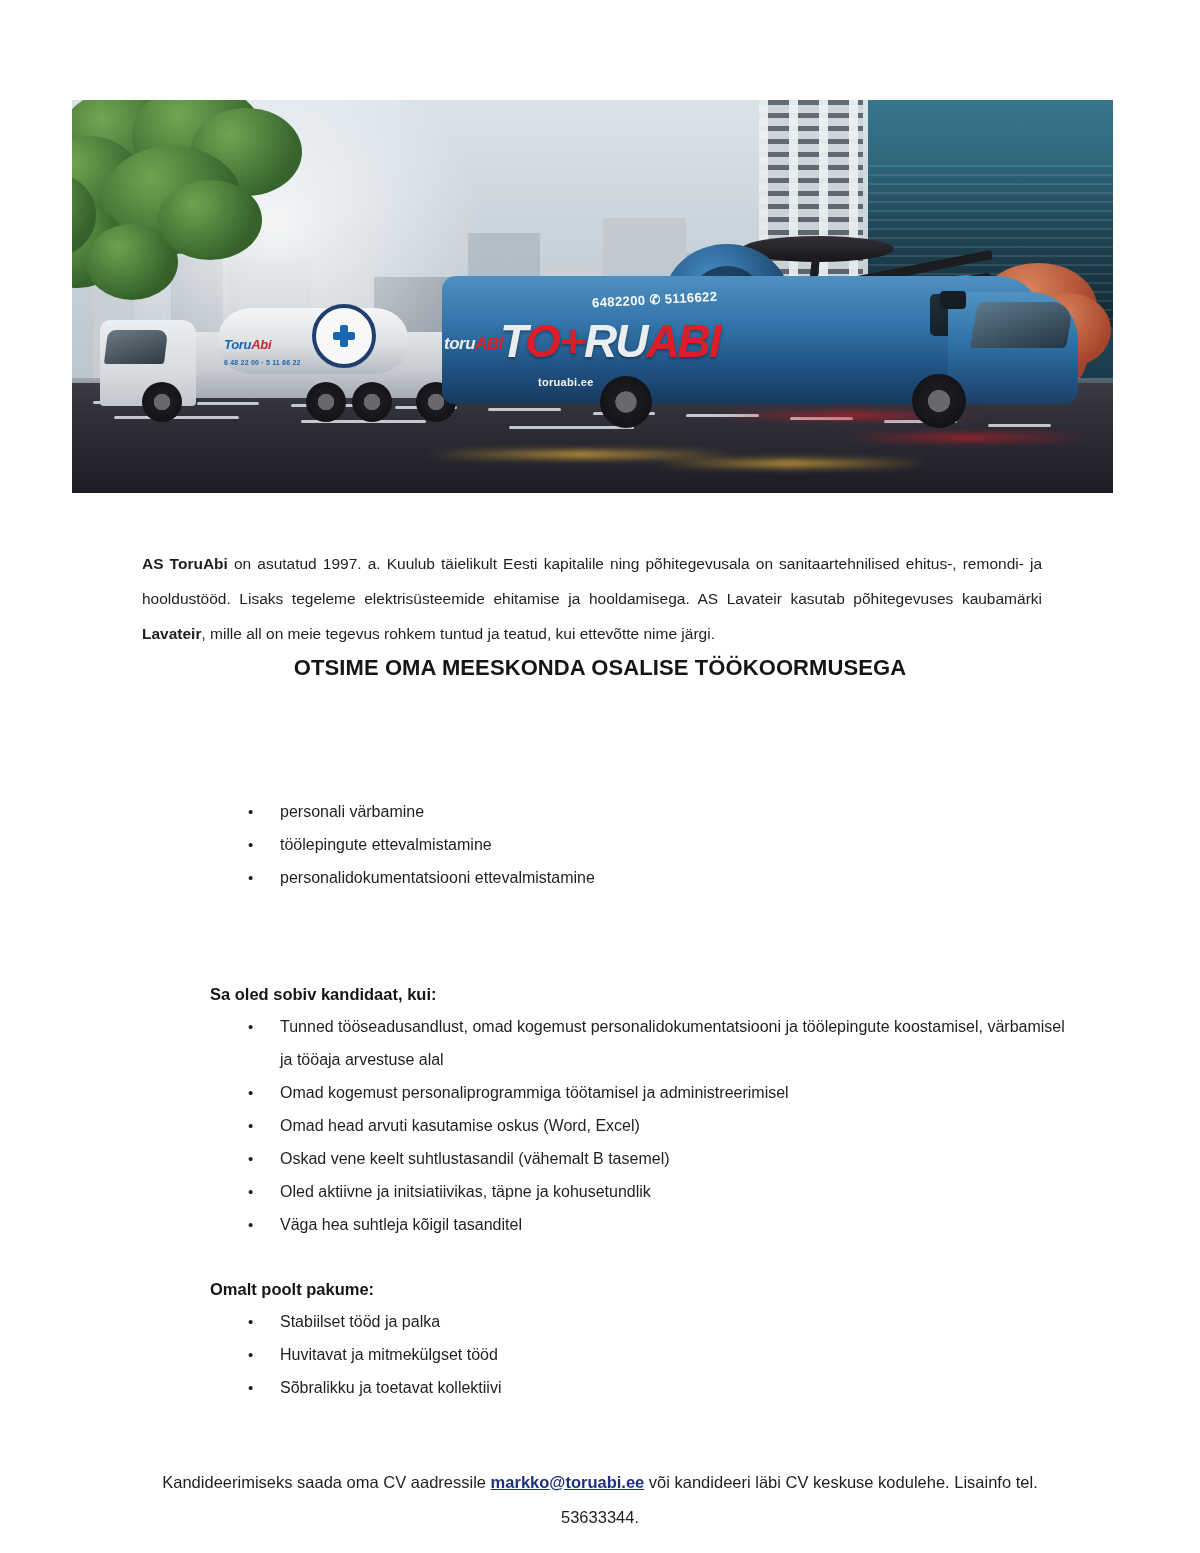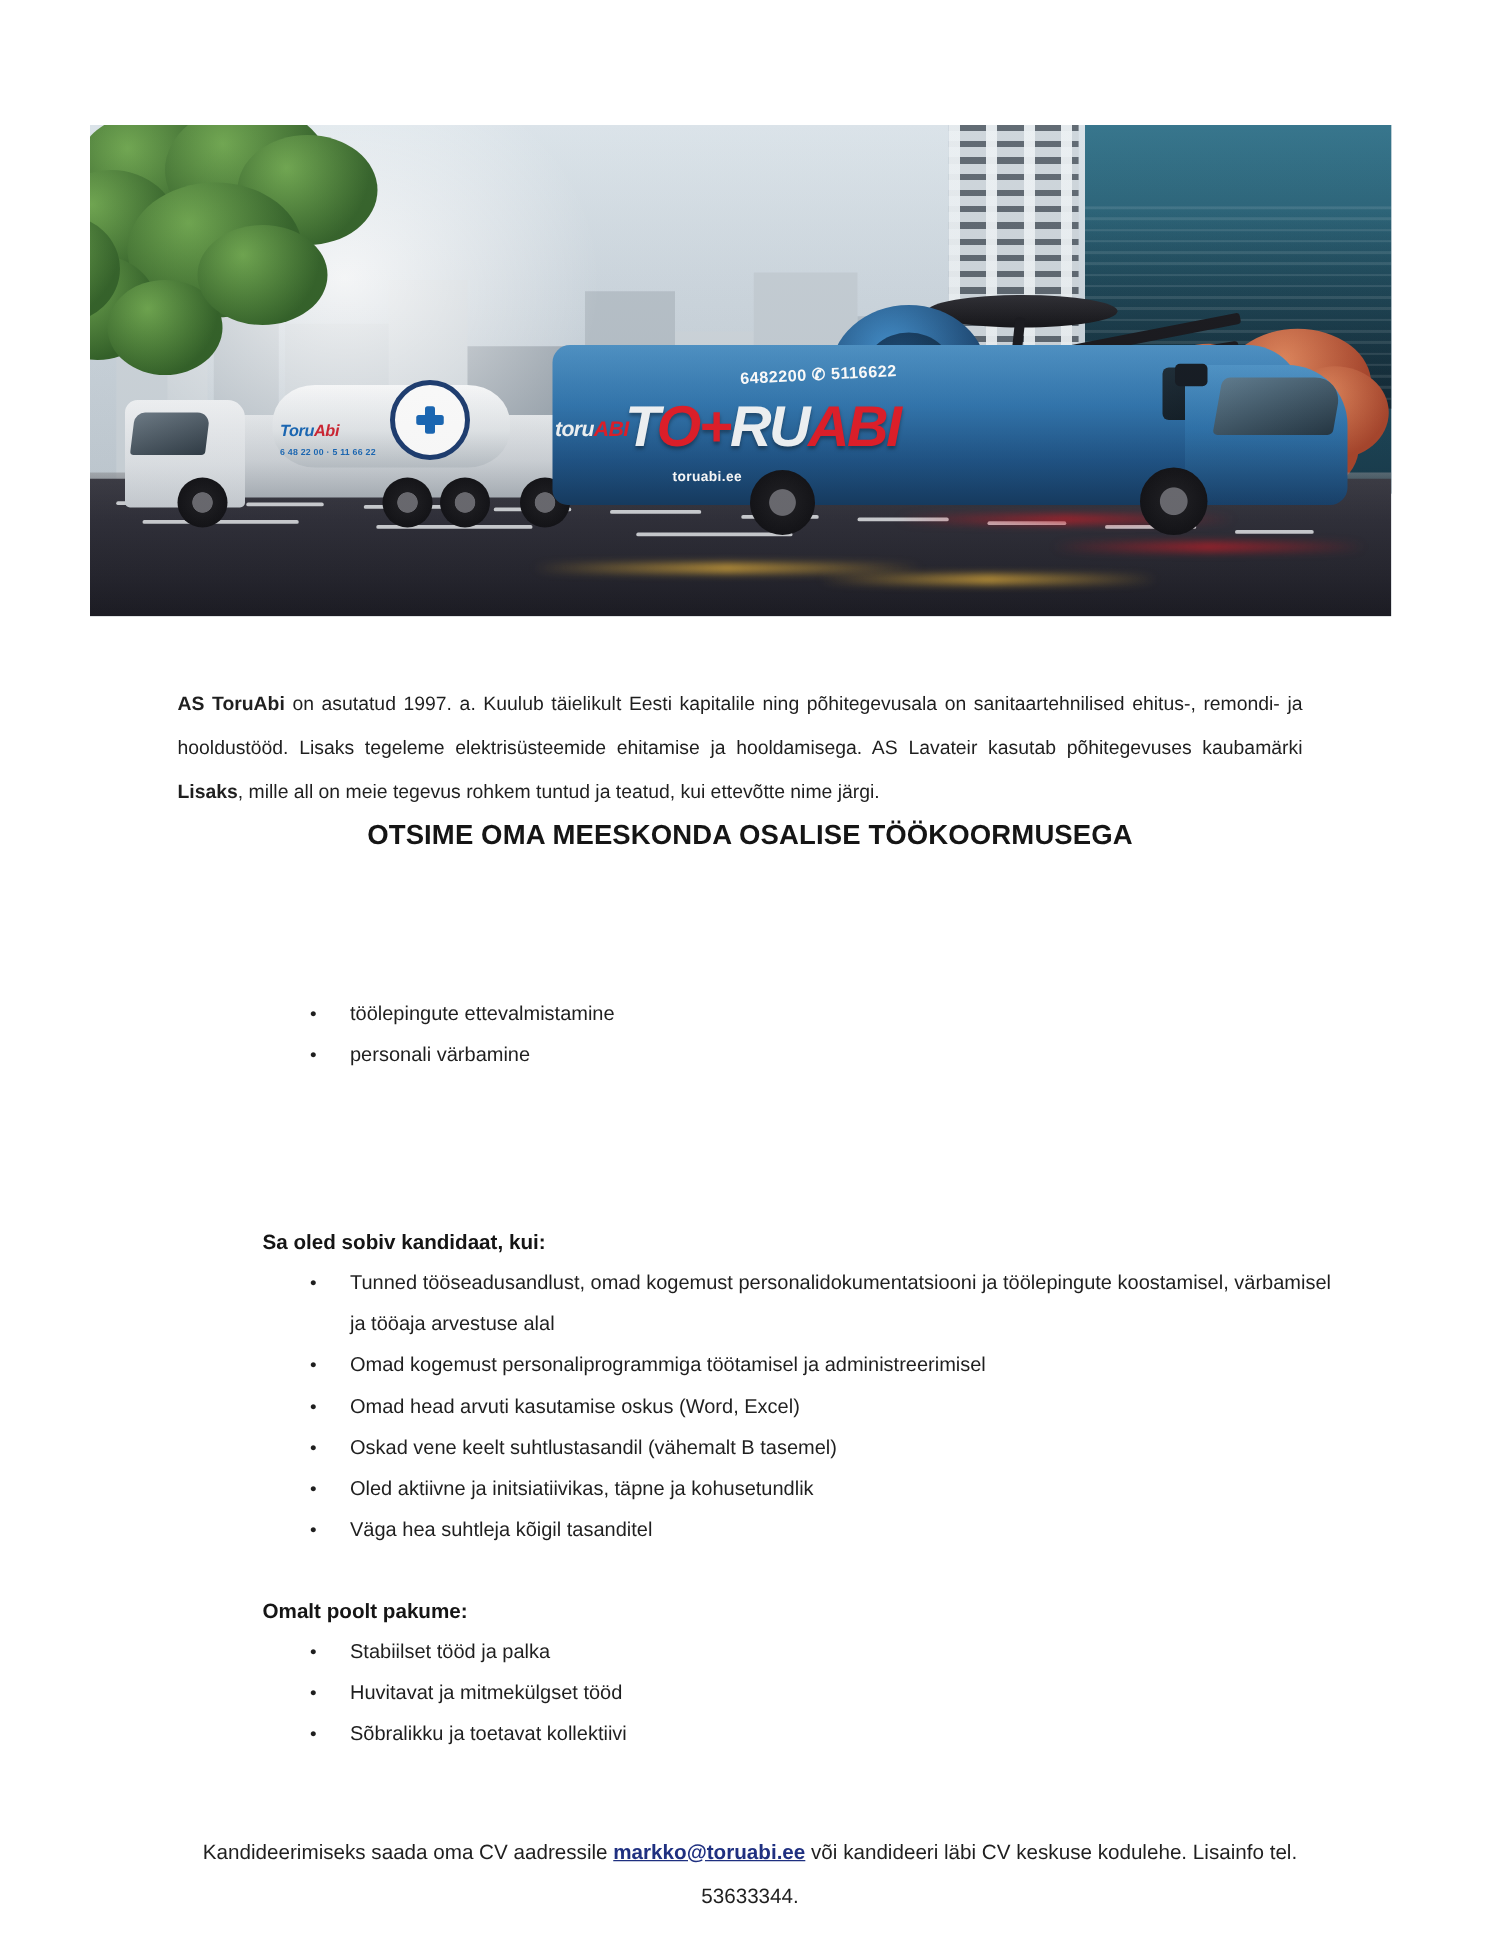--- a/index.html
+++ b/index.html
@@ -407,29 +407,30 @@
       </div>
       <div class="mirror"></div>
       <div class="wheel" style="left:158px; bottom:2px; width:52px; height:52px;"></div>
       <div class="wheel" style="left:470px; bottom:2px; width:54px; height:54px;"></div>
     </div>
 
     <div class="hero-soft"></div>
   </div>
 
   <p class="intro">
-    <b>AS ToruAbi</b><span> on asutatud 1997. a. Kuulub täielikult Eesti kapitalile ning põhitegevusala on sanitaartehnilised ehitus-, remondi- ja hooldustööd. Lisaks tegeleme elektrisüsteemide ehitamise ja hooldamisega. AS Lavateir kasutab põhitegevuses kaubamärki </span><b>Lisaks</b><span>, mille all on meie tegevus rohkem tuntud ja teatud, kui ettevõtte nime järgi.</span>
+    <b>AS ToruAbi</b><span> on asutatud 1997. a. Kuulub täielikult Eesti kapitalile ning põhitegevusala on sanitaartehnilised ehitus-, remondi- ja hooldustööd. Lisaks tegeleme elektrisüsteemide ehitamise ja hooldamisega. AS Lavateir kasutab põhitegevuses kaubamärki </span><b>Lavateir</b><span>, mille all on meie tegevus rohkem tuntud ja teatud, kui ettevõtte nime järgi.</span>
   </p>
 
   <div class="kicker">OTSIME OMA MEESKONDA OSALISE TÖÖKOORMUSEGA</div>
 
   <div class="section" id="sec-tasks">
     <ul>
+      <li>personali värbamine</li>
       <li>töölepingute ettevalmistamine</li>
-      <li>personali värbamine</li>
+      <li>personalidokumentatsiooni ettevalmistamine</li>
     </ul>
   </div>
 
   <div class="section" id="sec-offer">
     <h3>Omalt poolt pakume:</h3>
     <ul>
       <li>Stabiilset tööd ja palka</li>
       <li>Huvitavat ja mitmekülgset tööd</li>
       <li>Sõbralikku ja toetavat kollektiivi</li>
     </ul>

